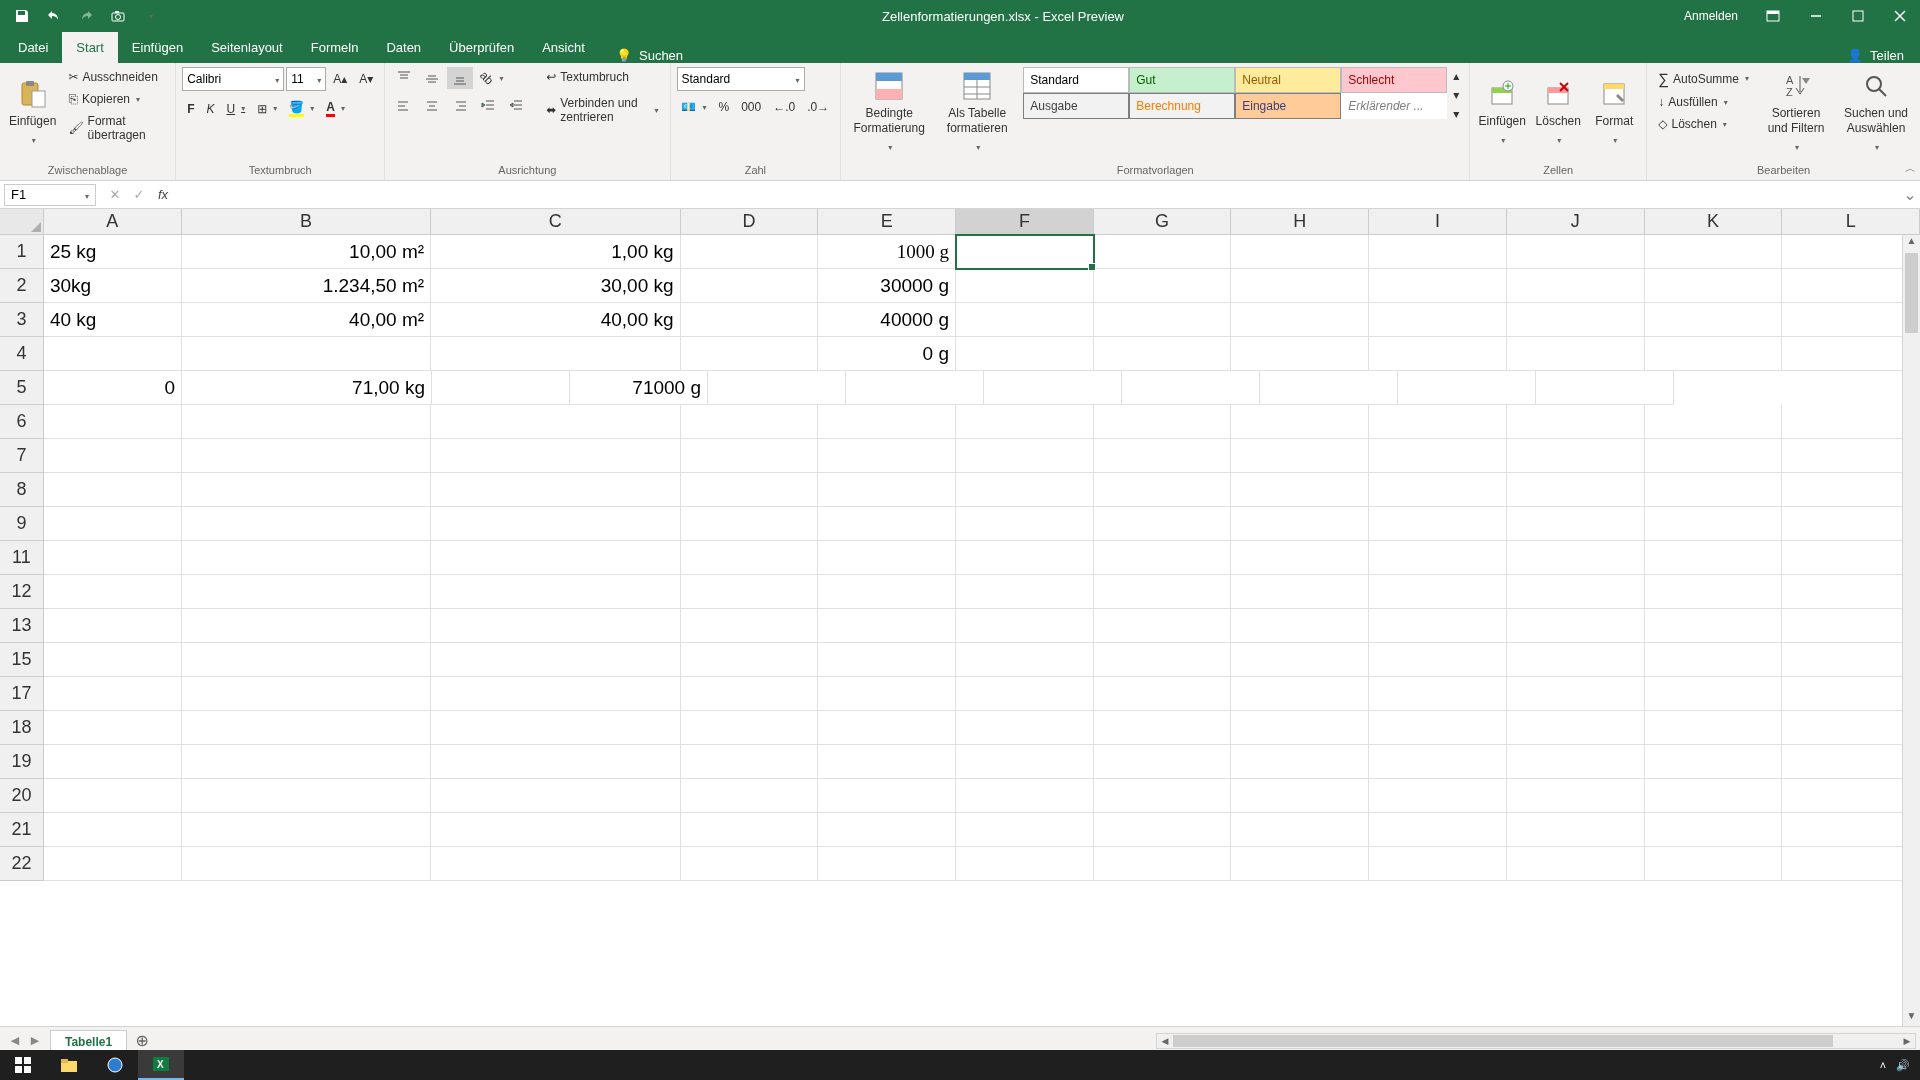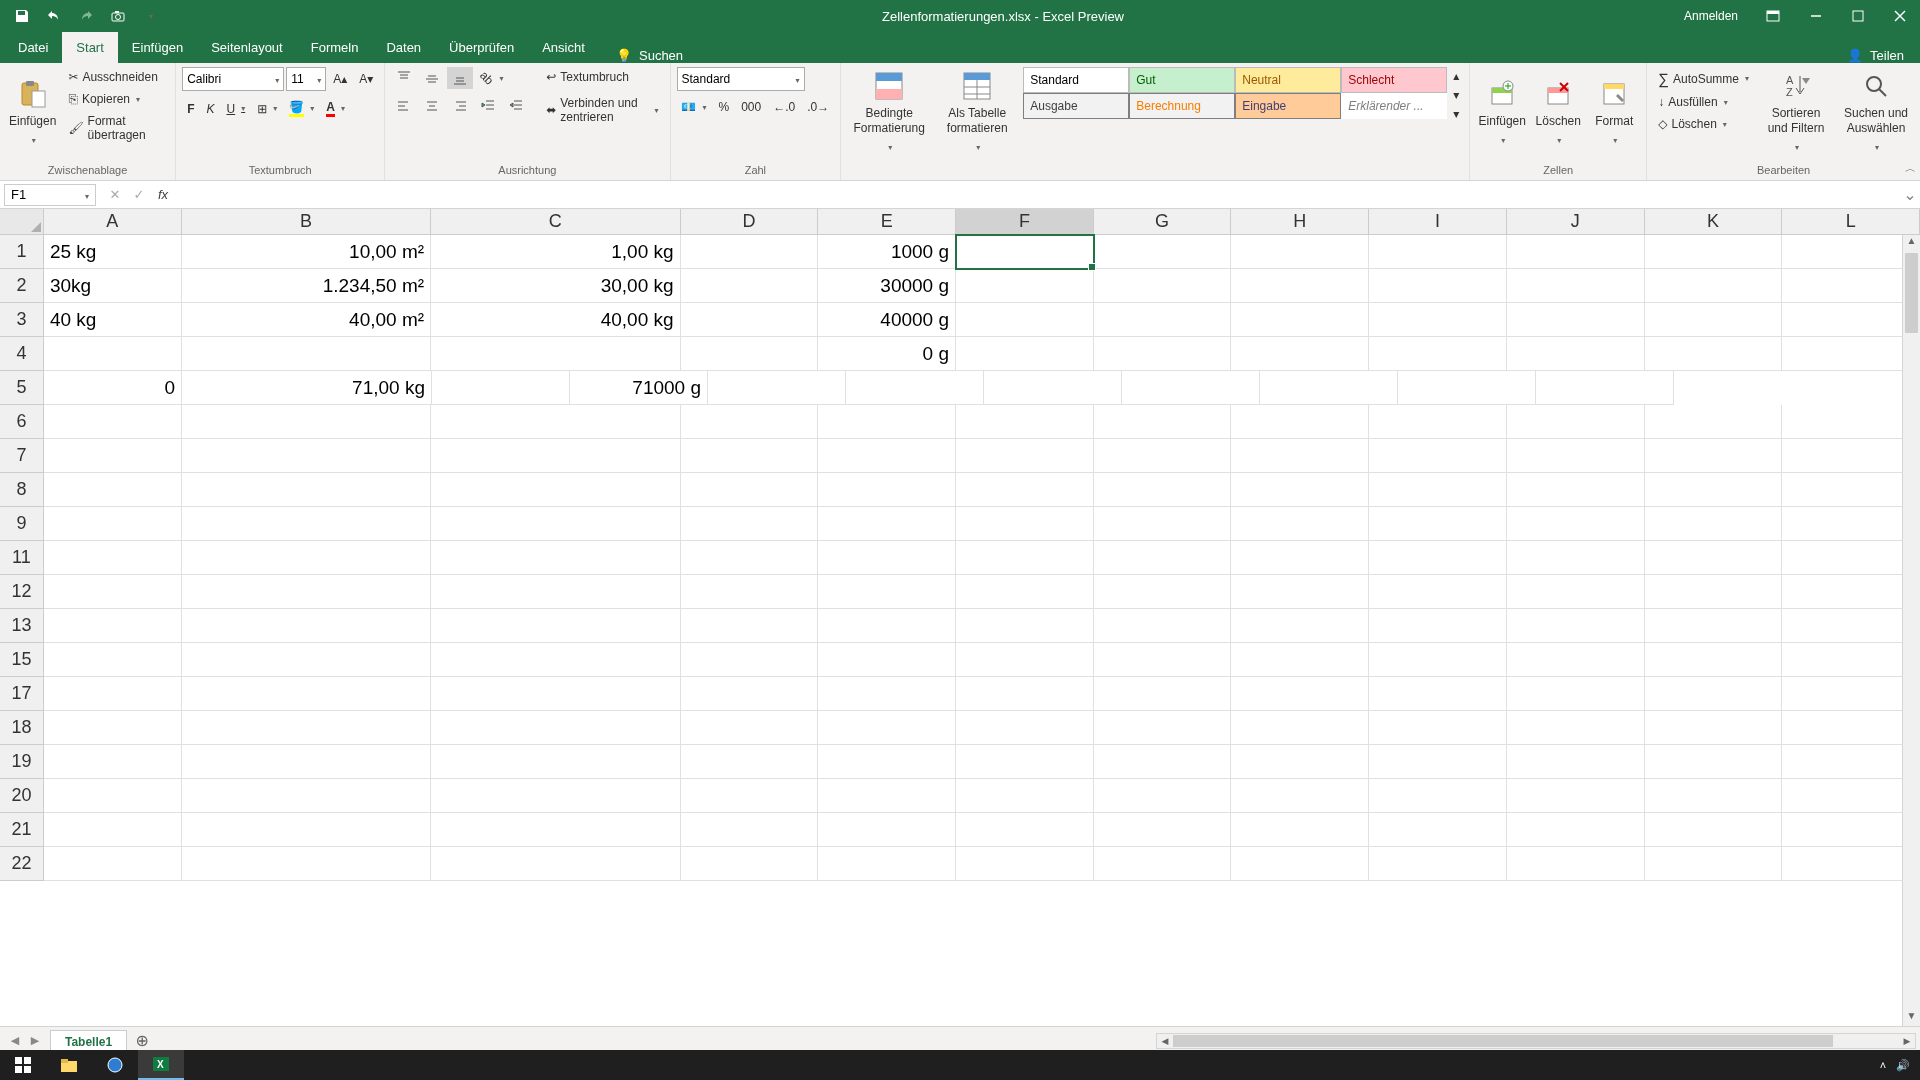--- a/index.html
+++ b/index.html
@@ -395,20 +395,21 @@
             <div class="style-cell" style="background: rgb(255, 204, 153); color: rgb(63, 63, 118); border-color: rgb(127, 127, 127);">Eingabe</div>
             <div class="style-cell" style="background: rgb(255, 255, 255); color: rgb(127, 127, 127); border-color: rgb(255, 255, 255); font-style: italic;">Erklärender ...</div>
           </div>
         </div>
       <div class="vstack" style="gap:0;justify-content:space-between;height:56px;margin-left:-2px">
         <div class="rb-btn" style="padding:1px 3px">▴</div>
         <div class="rb-btn" style="padding:1px 3px">▾</div>
         <div class="rb-btn" style="padding:1px 3px">▾</div>
       </div>
     </div>
+    <div class="group-label">Formatvorlagen</div>
   </div>
 
   <div class="group">
     <div class="group-body">
       <div class="big-btn" style="width:52px">
           <div class="icon-box">
             <svg width="28" height="28" viewBox="0 0 28 28">
               <rect x="4" y="8" width="20" height="16" fill="#fff" stroke="#888"></rect>
               <rect x="4" y="8" width="20" height="5" fill="#92d050"></rect>
               <circle cx="20" cy="6" r="5" fill="#fff" stroke="#888"></circle>
@@ -526,21 +527,21 @@
         <div class="col-h" style="width: 138px;">K</div>
         <div class="col-h" style="width: 138px;">L</div>
       </div>
     <div class="rows" id="rows">
         <div class="row">
           <div class="row-h">1</div>
           <div class="cell" style="width: 138px;">25 kg</div>
           <div class="cell r" style="width: 250px;">10,00 m²</div>
           <div class="cell r" style="width: 250px;">1,00 kg</div>
           <div class="cell" style="width: 138px;"></div>
-          <div class="cell r" style="width: 138px;">1000  g</div>
+          <div class="cell r" style="width: 138px; font-family: Liberation Serif, serif;">1000  g</div>
           <div class="cell sel" style="width: 138px;"></div>
           <div class="cell" style="width: 138px;"></div>
           <div class="cell" style="width: 138px;"></div>
           <div class="cell" style="width: 138px;"></div>
           <div class="cell" style="width: 138px;"></div>
           <div class="cell" style="width: 138px;"></div>
           <div class="cell" style="width: 138px;"></div>
         </div>
         <div class="row">
           <div class="row-h">2</div>

